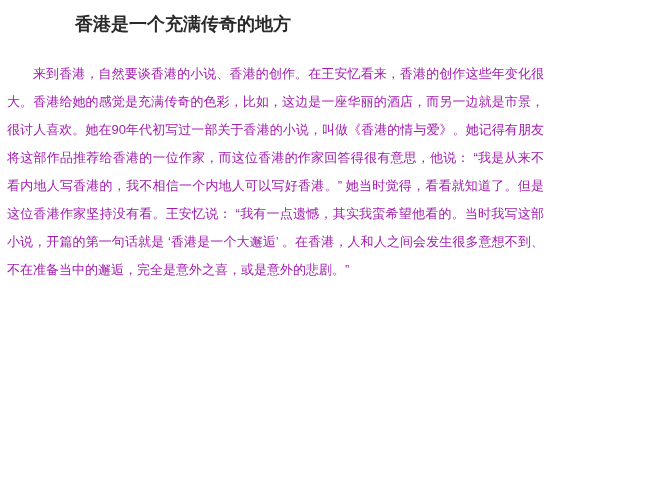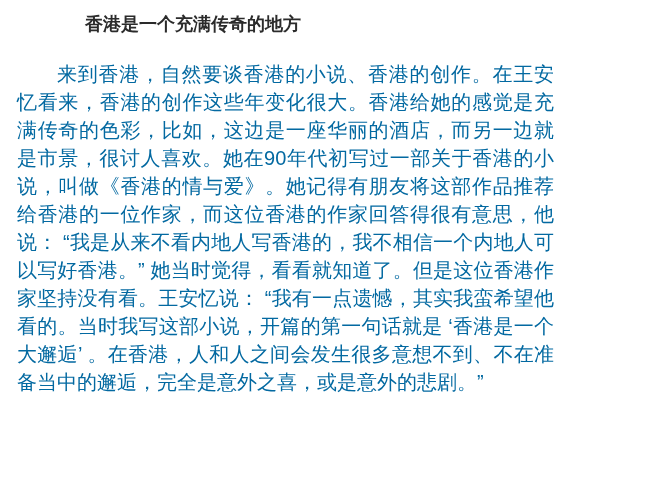--- a/index.html
+++ b/index.html
@@ -10,35 +10,34 @@
   body {
     width: 646px;
     height: 490px;
     overflow: hidden;
     font-family: "Liberation Sans", sans-serif;
   }
   .article {
     box-sizing: border-box;
     width: 560px;
     padding: 12px 16px 0 7px;
-    margin-left: 10px;
   }
   .article-title {
     margin: 0 0 0 68px;
     font-size: 18px;
     line-height: 24px;
     font-weight: bold;
     color: #2b2b2b;
     font-family: "Liberation Sans", sans-serif;
   }
   .article-paragraph {
     margin: 0;
-    font-size: 20px;
+    font-size: 13px;
     line-height: 28px;
-    color: #0369a1;
+    color: #a21caf;
     text-indent: 2em;
     text-align: justify;
     font-family: "Liberation Sans", sans-serif;
   }
   .article-paragraph.first {
     margin-top: 24px;
   }
   .article-paragraph.second {
     margin-top: 26px;
   }

